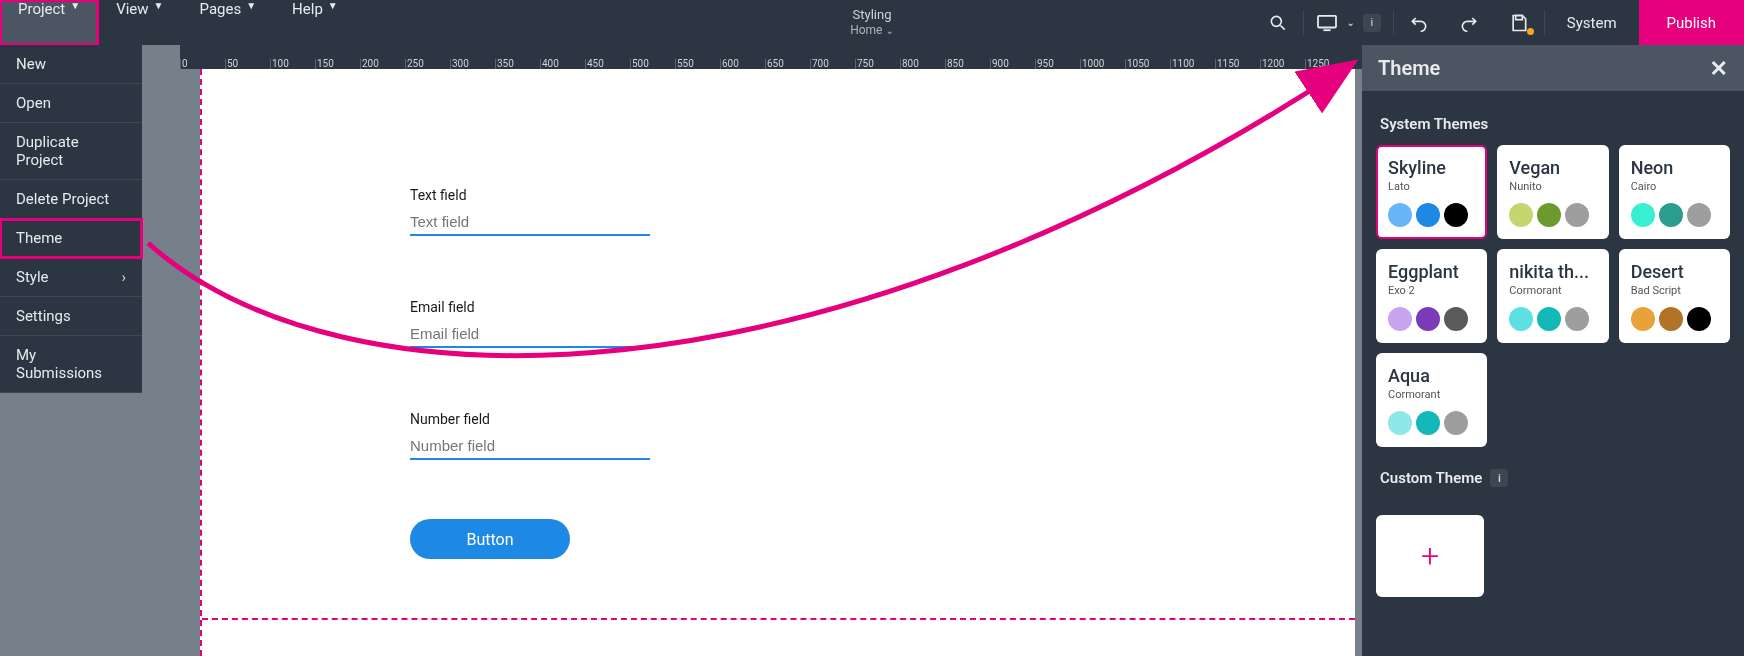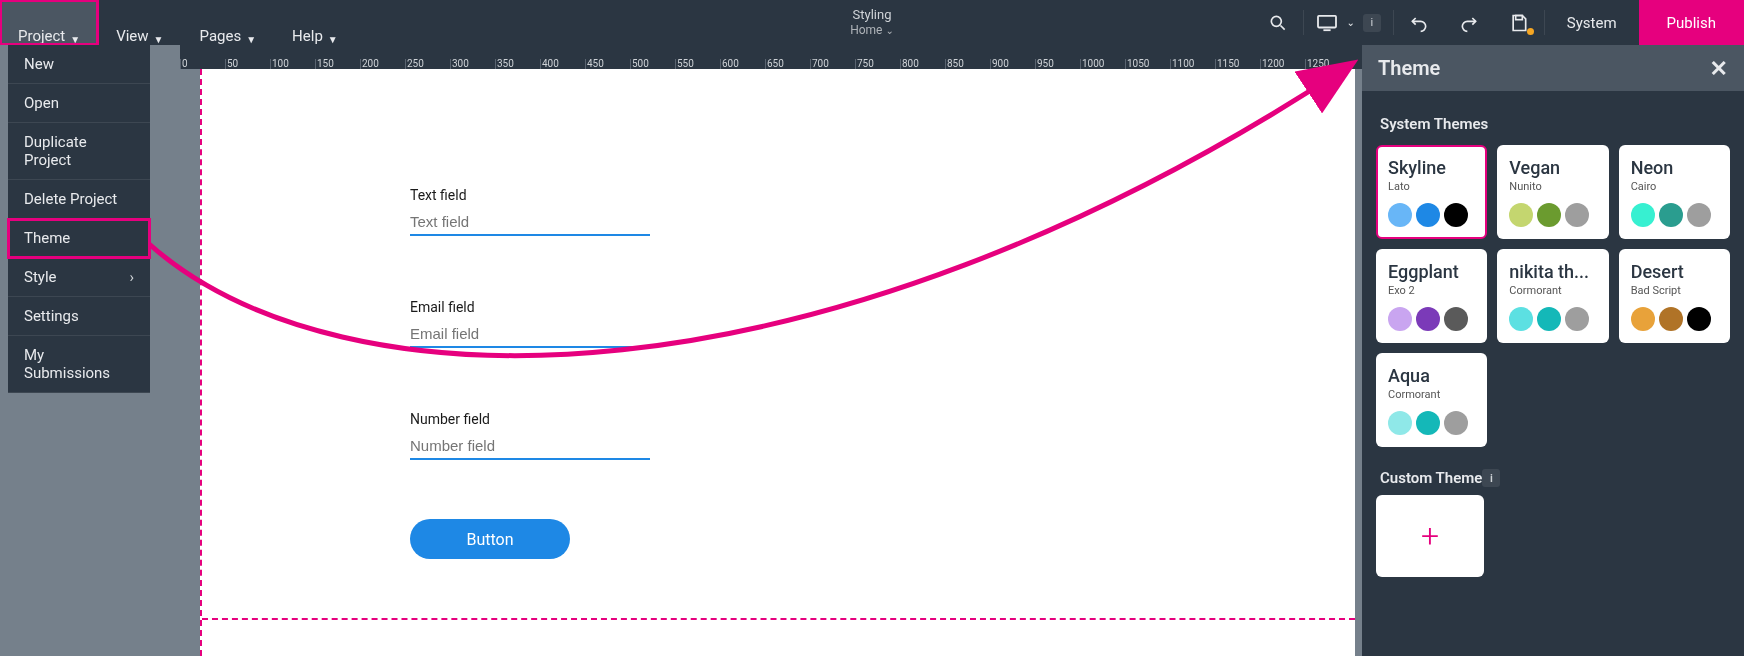--- a/index.html
+++ b/index.html
@@ -15,21 +15,21 @@
   height: 45px;
   background: #2b3642;
   display: flex;
   align-items: stretch;
   color: #e8eaed;
   position: relative;
 }
 .menubar { display: flex; align-items: stretch; }
 .menu-btn {
   display: flex;
-  align-items: flex-end;
+  align-items: flex-start;
   gap: 5px;
   padding: 0 18px;
   font-size: 15px;
   cursor: pointer;
   color: #e8eaed;
 }
 .menu-btn.active {
   background: #4b5662;
   outline: 3px solid #e6007e;
   outline-offset: -2px;
@@ -97,21 +97,21 @@
   right: 10px;
   width: 7px;
   height: 7px;
   border-radius: 50%;
   background: #f5a623;
 }
 
 .dropdown {
   position: absolute;
   top: 45px;
-  left: 8px;
+  left: 0;
   width: 142px;
   background: #2b3642;
   color: #e8eaed;
   z-index: 10;
 }
 .dropdown-item {
   padding: 10px 16px;
   font-size: 15px;
   cursor: pointer;
   border-bottom: 1px solid #3d4752;
@@ -245,22 +245,22 @@
   border: 2px solid transparent;
 }
 .theme-card.selected { border-color: #e6007e; }
 .theme-name { font-size: 18px; font-weight: 500; color: #2b3642; white-space: nowrap; overflow: hidden; text-overflow: ellipsis; }
 .theme-font { font-size: 11px; color: #555; margin-top: 2px; }
 .swatches { display: flex; gap: 4px; margin-top: 10px; }
 .swatch { width: 24px; height: 24px; border-radius: 50%; }
 .custom-theme-row {
   display: flex;
   align-items: center;
-  gap: 0;
-  margin: 22px 4px 8px;
+  gap: 8px;
+  margin: 22px 4px 28px;
   font-size: 15px;
   font-weight: 600;
 }
 .add-card {
   width: 108px;
   height: 82px;
   background: #fff;
   border-radius: 6px;
   display: flex;
   align-items: center;

